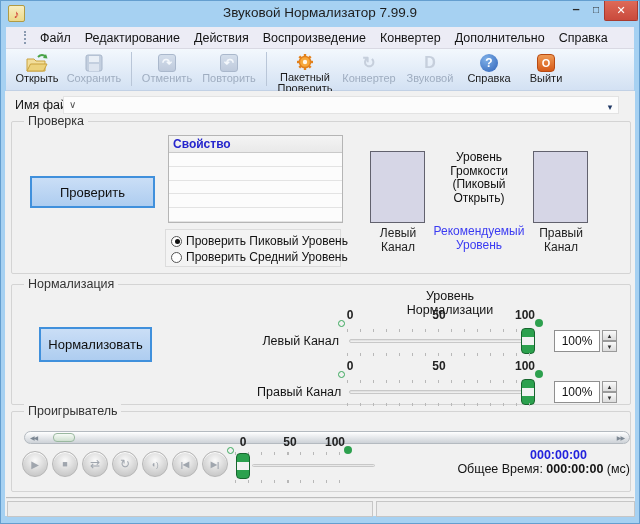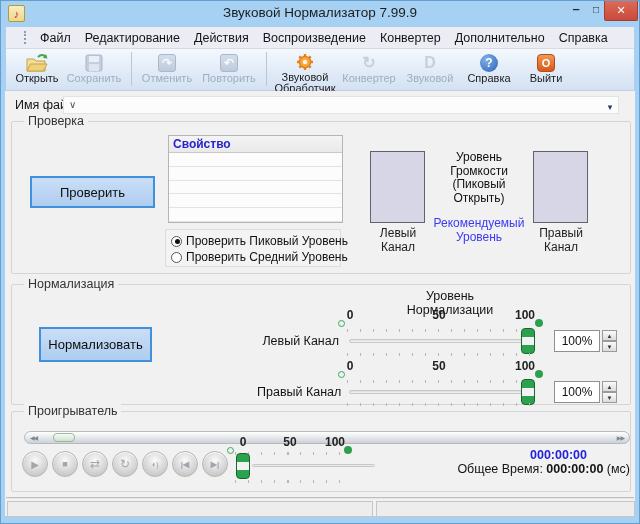--- a/index.html
+++ b/index.html
@@ -152,21 +152,21 @@
           <g stroke="#e2811c" stroke-width="2.4">
             <line x1="10" y1="2" x2="10" y2="18"></line>
               <line x1="2" y1="10" x2="18" y2="10"></line>
             <line x1="4.3" y1="4.3" x2="15.7" y2="15.7"></line>
               <line x1="15.7" y1="4.3" x2="4.3" y2="15.7"></line>
           </g>
           <circle cx="10" cy="10" r="5.6" fill="#f7a83c" stroke="#e2811c" stroke-width="1.5"></circle>
           <circle cx="10" cy="10" r="2.2" fill="#fff7ea"></circle>
         </svg>
       </div>
-      <div class="tlabel">Звуковой Обработчик</div>
+      <div class="tlabel">Пакетный Проверить</div>
     </div>
     <div class="tbtn dis" style="width:62px">
       <div class="ticon">
           <span class="glyphicon">↻</span>
         </div>
       <div class="tlabel">Конвертер</div>
     </div>
     <div class="tbtn dis" style="width:60px">
       <div class="ticon">
           <span class="glyphicon">D</span>
@@ -218,21 +218,21 @@
         <span class="rb"></span>
         <span class="rlabel">Проверить Средний Уровень</span>
       </label>
     </div>
 
     <div class="meter" style="left:358px;top:29px"></div>
     <div class="meter" style="left:521px;top:29px"></div>
     <div class="centertext">
       <div>Уровень Громкости</div>
       <div>(Пиковый Открыть)</div>
-      <div class="bluetext" style="margin-top:12px">Рекомендуемый</div>
+      <div class="bluetext" style="margin-top:20px">Рекомендуемый</div>
       <div class="bluetext">Уровень</div>
     </div>
     <div class="mlabel" style="left:351px;top:104px">Левый Канал</div>
     <div class="mlabel" style="left:514px;top:104px">Правый Канал</div>
   </div>
 
   <div class="group" style="left:10px;top:283px;width:620px;height:121px">
     <div class="glabel">Нормализация</div>
     <div class="bluebtn" style="left:27px;top:42px;width:113px;height:35px">Нормализовать</div>
     <div style="position:absolute;left:373px;top:4px;width:130px;text-align:center;font-size:12.5px;color:#141414">Уровень Нормализации</div>

